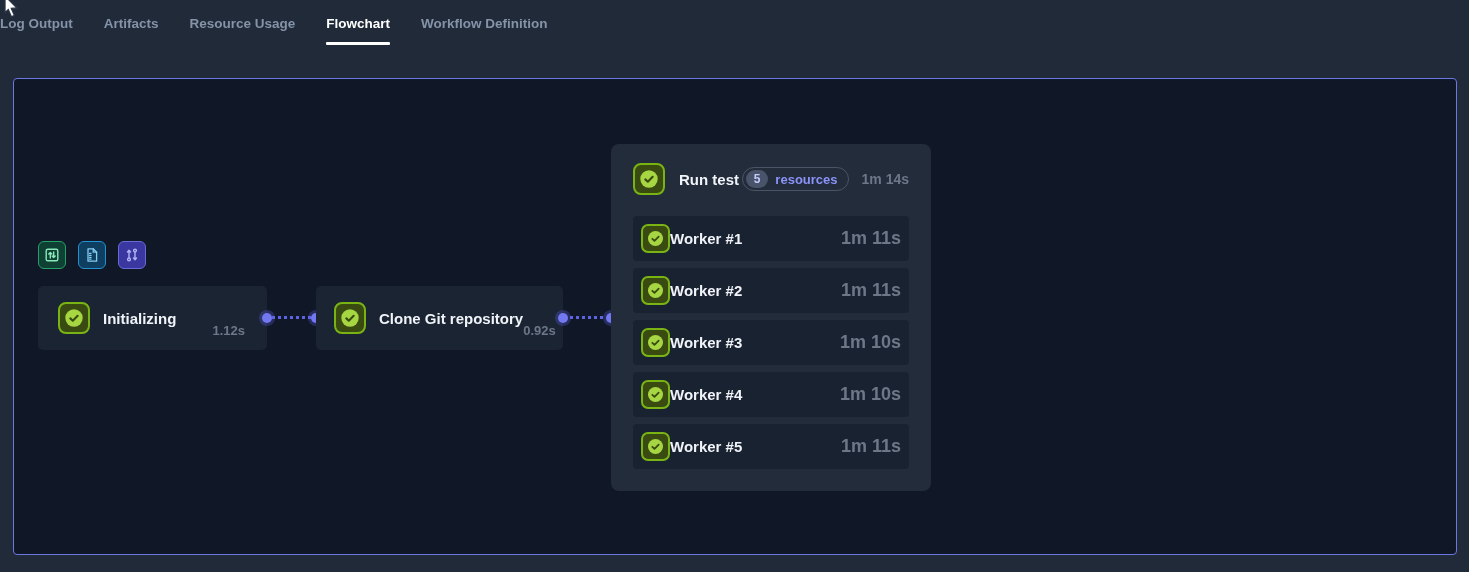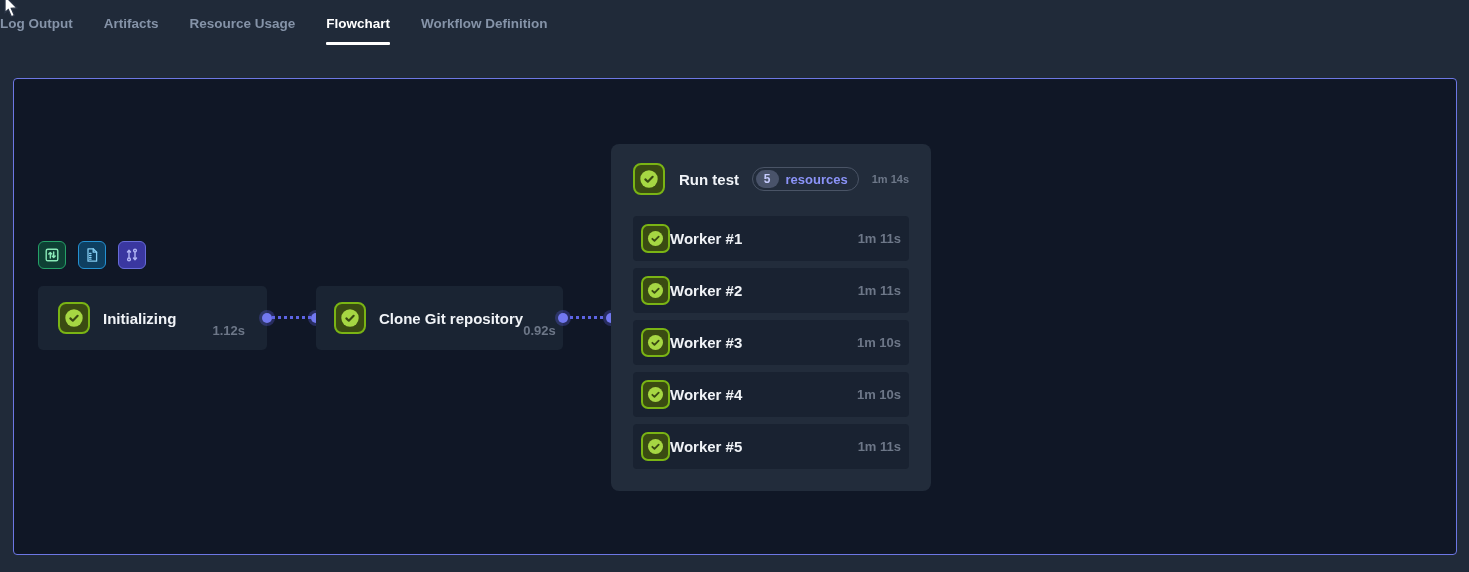--- a/index.html
+++ b/index.html
@@ -86,29 +86,29 @@
   .res-badge {
     margin-left:auto; display:flex; align-items:center;
     height:24px; padding:0 10px 0 3px; border:1px solid #4a5466;
     border-radius:12px; cursor:pointer;
   }
   .res-count {
     background:#49536a; color:#c5cbfd; font-size:12px; font-weight:700;
     border-radius:9px; padding:2px 8px; line-height:14px;
   }
   .res-label { margin-left:7px; font-size:13px; font-weight:700; color:#8b93f8; }
-  .group-time { margin-left:13px; font-size:11px; font-weight:600; color:#6d7788; }
+  .group-time { margin-left:13px; font-size:14px; font-weight:600; color:#6d7788; }
 
   .group-rows { position:absolute; left:22px; right:22px; top:72px; }
   .worker-row {
     height:45px; margin-bottom:7px; background:#192231; border-radius:4px;
     display:flex; align-items:center; padding:0 8px; cursor:pointer;
   }
   .worker-title { margin-left:0; font-size:15px; font-weight:600; color:#f0f3f7; }
-  .worker-time  { margin-left:auto; font-size:13px; font-weight:600; color:#6d7788; }
+  .worker-time  { margin-left:auto; font-size:18px; font-weight:600; color:#6d7788; }
 </style>
 </head>
 <body>
 
 <svg class="cursor" width="22" height="28" viewBox="0 0 22 28">
   <path d="M4 2 L16 14 L10.3 14.4 L13.4 21.4 L10.4 22.8 L7.3 15.7 L4 18.6 Z" fill="#ffffff" stroke="#2b3547" stroke-width="1.3"></path>
 </svg>
 
 <div class="tabbar">
   <div class="tab">

